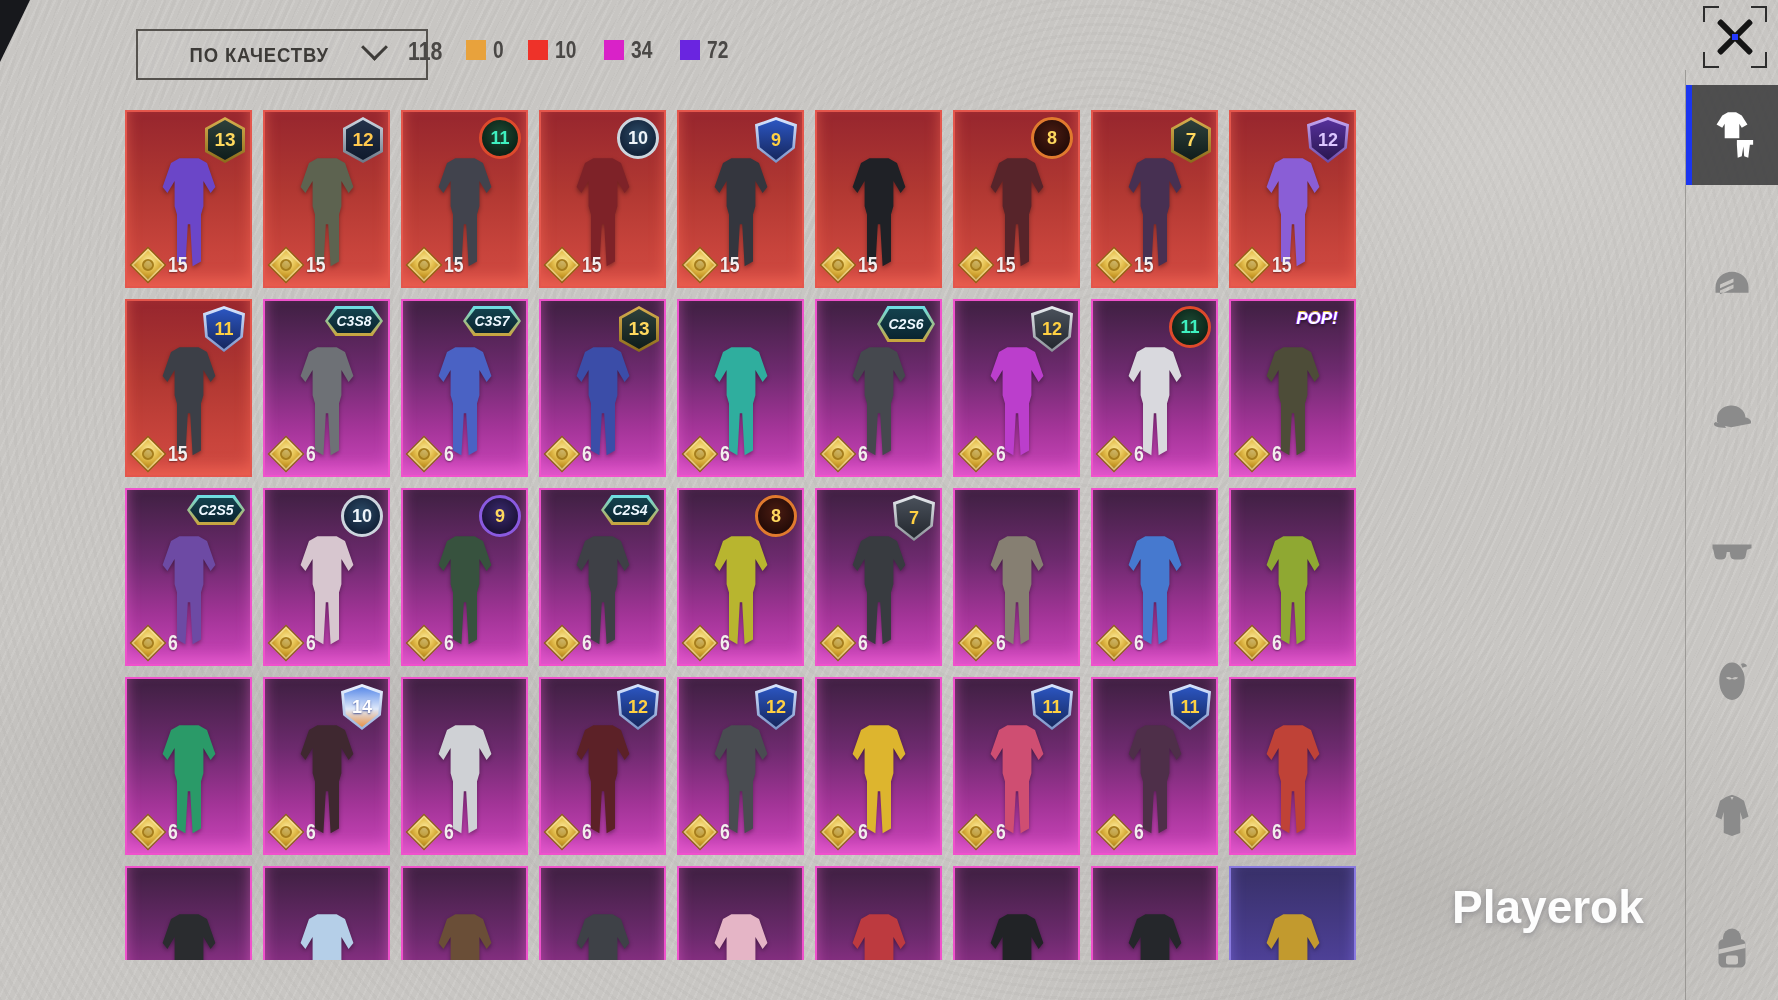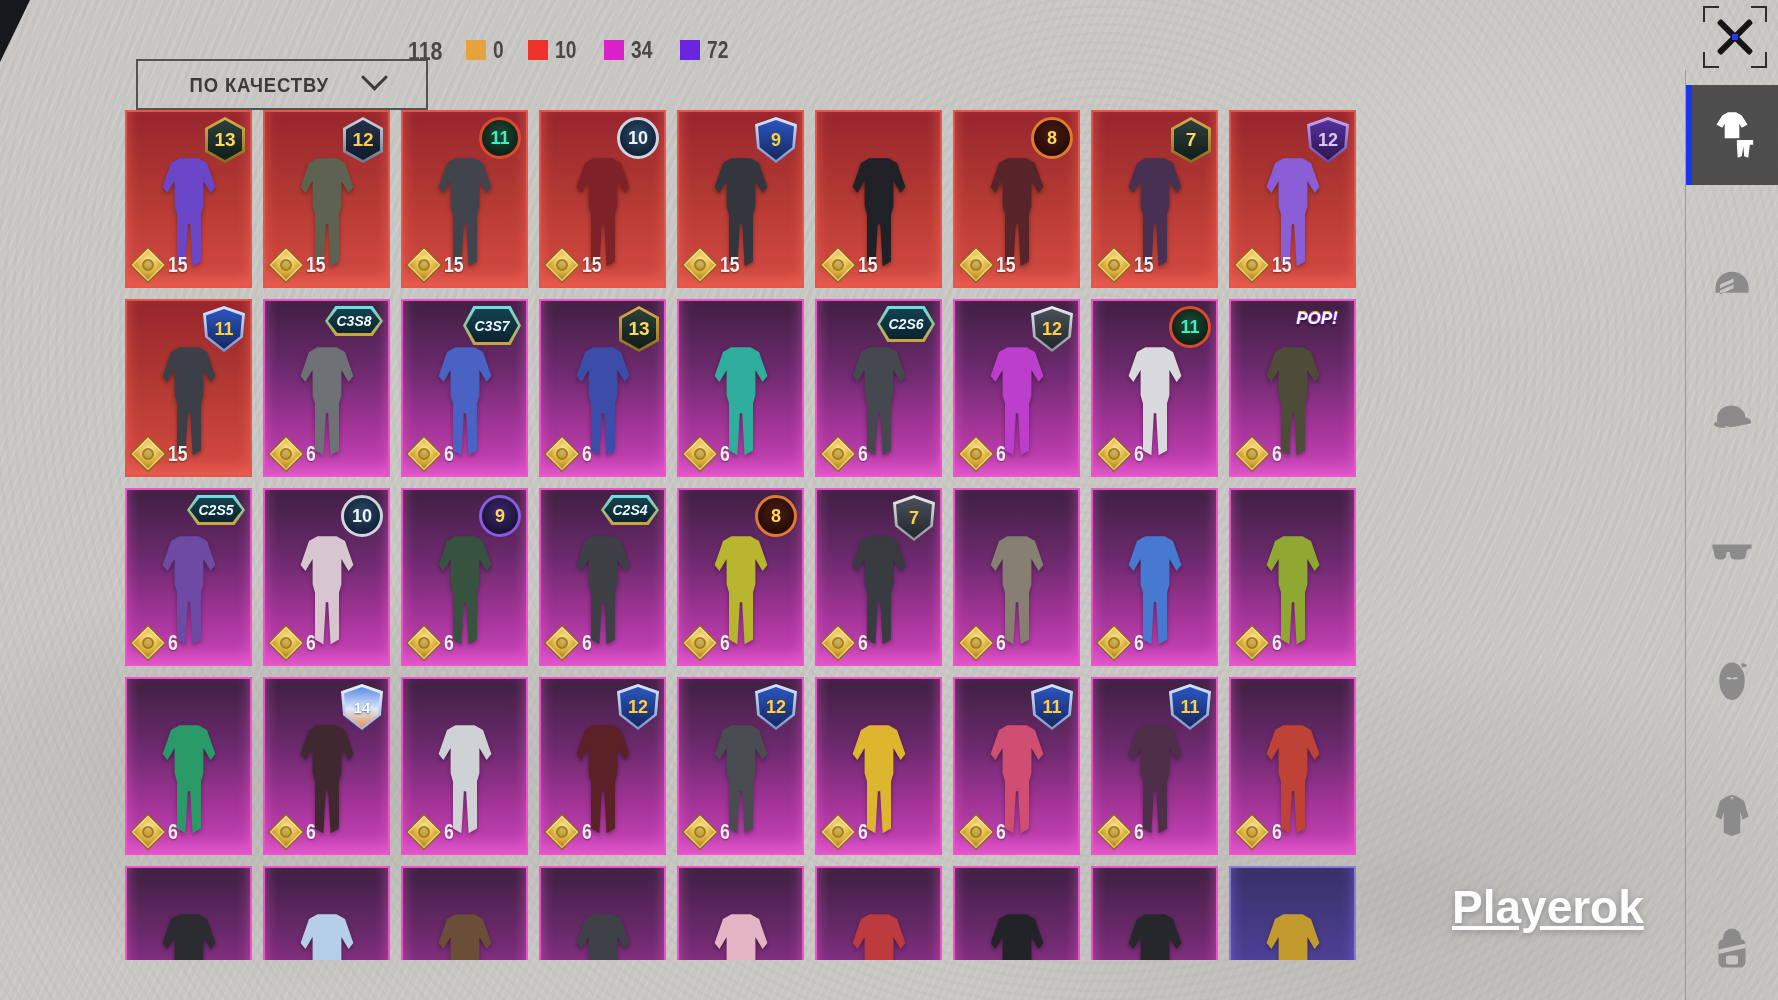--- a/index.html
+++ b/index.html
@@ -17,21 +17,21 @@
       repeating-linear-gradient(115deg, rgba(255,255,255,.10) 0 2px, rgba(0,0,0,0) 2px 7px);
   }
   .bg-tex2{position:absolute;inset:0;pointer-events:none;
     background:repeating-radial-gradient(circle at 62% 35%, rgba(120,118,115,.05) 0 3px, transparent 3px 9px);}
   .corner-wedge{position:absolute;left:0;top:0;width:30px;height:62px;
     background:#17181c;clip-path:polygon(0 0,100% 0,55% 45%,0 100%);}
 
   
   .dropdown{position:absolute;left:136px;top:29px;width:288px;height:47px;
     border:2px solid #55524e;display:flex;align-items:center;justify-content:center;
-    gap:26px;cursor:pointer;background:rgba(255,255,255,.03);margin-top:30px;}
+    gap:26px;cursor:pointer;background:rgba(255,255,255,.03);}
   .dropdown .lbl{font-size:21px;font-weight:bold;letter-spacing:1px;color:#3d3b38;
     transform:scaleX(.88);}
   .chev{width:16px;height:16px;border-right:3px solid #3d3b38;border-bottom:3px solid #3d3b38;
     transform:rotate(45deg) translate(-3px,-3px);margin-top:-6px;}
   .total{position:absolute;left:408px;top:36px;font-size:26px;font-weight:bold;color:#4a4846;
     transform:scaleX(.82);transform-origin:left;}
   .legend{position:absolute;left:466px;top:36px;display:flex;gap:22px;align-items:center;}
   .leg-item{display:flex;align-items:center;gap:7px;}
   .leg-sq{width:20px;height:20px;}
   .leg-n{font-size:24px;font-weight:bold;color:#4a4846;transform:scaleX(.8);transform-origin:left;}
@@ -87,21 +87,21 @@
   .b-shield-blue i{background:linear-gradient(#2b55c0,#16275e);}
   .b-shield-blue b{color:#ffd042;font-size:18px;}
   .b-shield-purple{background:linear-gradient(#c8aaf4,#6a48a8);}
   .b-shield-purple i{background:linear-gradient(#55309a,#2a1750);}
   .b-shield-purple b{color:#dcc6ff;font-size:18px;}
   .b-shield-silver{background:linear-gradient(#e8ecf0,#8a9097);}
   .b-shield-silver i{background:linear-gradient(#49505a,#23272e);}
   .b-shield-silver b{color:#ffd042;font-size:18px;}
   .b-shield-white{background:linear-gradient(#eaf2ff,#9ab4e0);}
   .b-shield-white i{background:linear-gradient(#5a8ae8 0%,#dfe9fa 55%,#e8944a 100%);}
-  .b-shield-white b{color:#fff;font-size:15px;text-shadow:0 1px 2px rgba(40,60,140,.8);}
+  .b-shield-white b{color:#fff;font-size:18px;text-shadow:0 1px 2px rgba(40,60,140,.8);}
   .circleN{width:42px;height:42px;border-radius:50%;}
   .circleN i{border-radius:50%;inset:0;}
   .b-circle-red i{background:radial-gradient(circle at 50% 40%,#1c4a34,#0c2418 70%);border:3px solid #de4a2c;}
   .b-circle-red b{color:#3ef0c0;font-size:18px;}
   .b-circle-silver i{background:radial-gradient(circle at 50% 40%,#2c4a66,#13233a 70%);border:3px solid #cdd5de;}
   .b-circle-silver b{color:#eef4fa;font-size:18px;}
   .b-circle-purple i{background:radial-gradient(circle at 50% 40%,#3a2a6e,#1c1238 70%);border:3px solid #8a5ae0;}
   .b-circle-purple b{color:#ffd95e;font-size:18px;}
   .b-circle-orange i{background:radial-gradient(circle at 50% 40%,#4a1c12,#260c08 70%);border:3px solid #e07a2e;}
   .b-circle-orange b{color:#ffd95e;font-size:18px;}
@@ -113,21 +113,21 @@
   .divider{position:absolute;left:1685px;top:70px;width:1px;height:930px;background:rgba(120,118,115,.55);}
   .sidebar{position:absolute;left:1686px;top:85px;width:92px;height:915px;}
   .tab{position:absolute;left:0;width:92px;display:flex;align-items:center;justify-content:center;cursor:pointer;}
   .tab.sel{background:rgba(60,60,62,.88);}
   .tab .selbar{position:absolute;left:0;top:0;width:6px;height:100%;background:#1a35f0;}
   .tab svg{width:48px;height:48px;fill:#8b8b8b;}
   .tab.sel svg{fill:#ffffff;width:52px;height:52px;}
 
   
   .watermark{position:absolute;left:1452px;top:880px;font-size:46px;font-weight:bold;color:#fdfdfd;
-    text-shadow:0 2px 6px rgba(80,80,90,.45);letter-spacing:0;text-decoration:underline;}
+    text-shadow:0 2px 6px rgba(80,80,90,.45);letter-spacing:0;}
 </style>
 </head>
 <body>
 
 <div class="bg-tex"></div>
 <div class="bg-tex2"></div>
 <div class="corner-wedge"></div>
 
 <div class="dropdown">
   <span class="lbl">ПО КАЧЕСТВУ</span>
@@ -300,21 +300,21 @@
       </span>
       <div class="cnt">
         <span class="coin"></span>
         <span class="n">6</span>
       </div>
     </div>
     <div class="tile purple">
       <svg viewBox="0 0 60 100" class="sil">
         <path d="M22 6 L38 6 L45 10 L52 30 L48 35 L42 25 L42 46 L40 53 L40 92 L33 96 L31 61 L29 61 L27 96 L20 92 L20 53 L18 46 L18 25 L12 35 L8 30 L15 10 Z" fill="#4a62c4"></path>
       </svg>
-      <span class="badge" style="width: 58px; height: 39px; clip-path: polygon(18% 0px, 82% 0px, 100% 50%, 82% 100%, 18% 100%, 0px 50%); background: linear-gradient(rgb(106, 224, 232), rgb(202, 163, 58));">
+      <span class="badge" style="width: 58px; height: 30px; clip-path: polygon(18% 0px, 82% 0px, 100% 50%, 82% 100%, 18% 100%, 0px 50%); background: linear-gradient(rgb(106, 224, 232), rgb(202, 163, 58));">
         <i style="clip-path: polygon(18% 0px, 82% 0px, 100% 50%, 82% 100%, 18% 100%, 0px 50%); background: linear-gradient(rgb(20, 66, 78), rgb(10, 36, 48));"></i>
         <b style="color: rgb(238, 248, 255); font-size: 14px; font-style: italic;">C3S7</b>
       </span>
       <div class="cnt">
         <span class="coin"></span>
         <span class="n">6</span>
       </div>
     </div>
     <div class="tile purple">
       <svg viewBox="0 0 60 100" class="sil">

